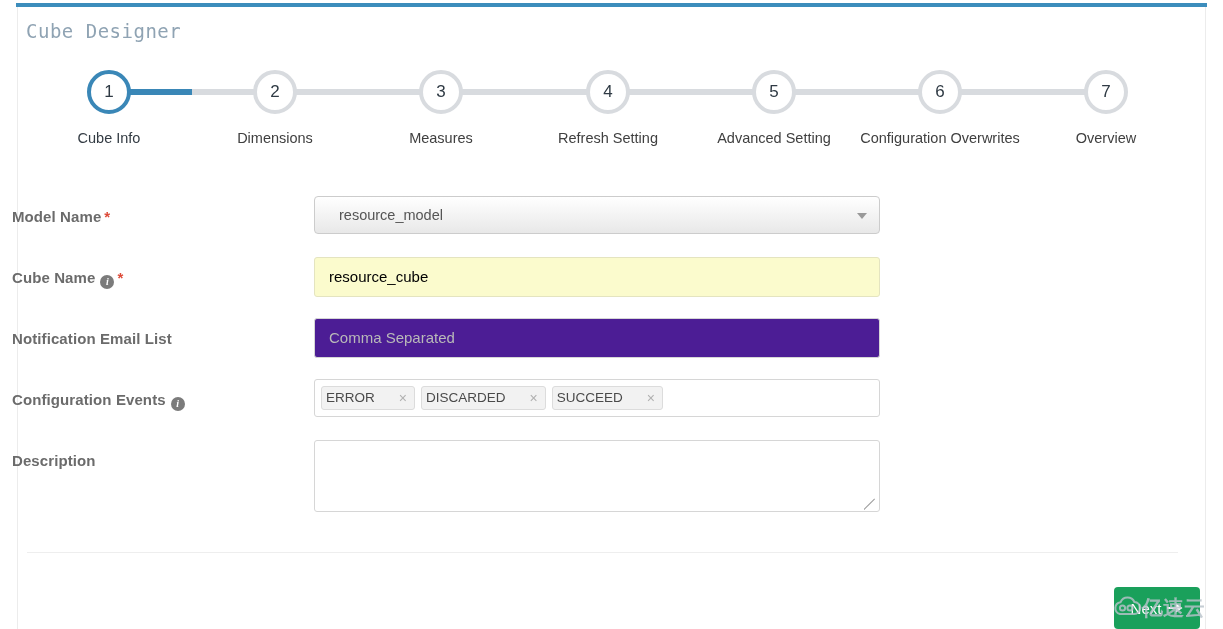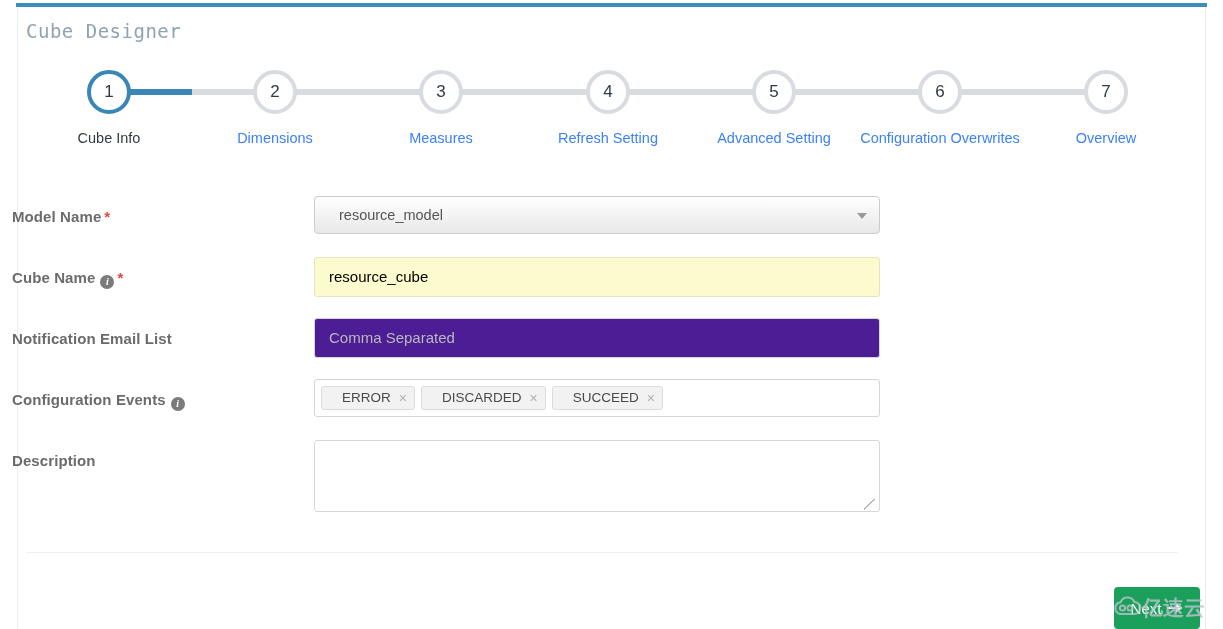--- a/index.html
+++ b/index.html
@@ -68,21 +68,21 @@
     color: #2f3a44;
     font-family: "Liberation Sans", sans-serif;
   }
   .step.active .step-circle {
     border-color: #3a87b7;
     color: #2f3a44;
   }
   .step-label {
     margin-top: 16px;
     font-size: 14.5px;
-    color: #3b82f6;
+    color: #404040;
     white-space: nowrap;
   }
   .step.active .step-label {
     color: #333b43;
   }
   .connector {
     position: absolute;
     top: 19px;
     height: 6px;
     background: #d8dbdf;
@@ -193,24 +193,25 @@
     display: flex;
     align-items: center;
     gap: 6px;
   }
   .tag {
     display: inline-flex;
     align-items: center;
     background: #f2f2f2;
     border: 1px solid #dcdcdc;
     border-radius: 3px;
-    padding: 2px 7px 3px 20px;
+    padding: 2px 7px 3px 4px;
     font-size: 13.5px;
     color: #4a4a4a;
     line-height: 17px;
+    gap: 16px;
   }
   .tag-x {
     margin-left: 8px;
     color: #b0b0b0;
     font-size: 14px;
     line-height: 14px;
     cursor: pointer;
   }
   .ta {
     width: 100%;

